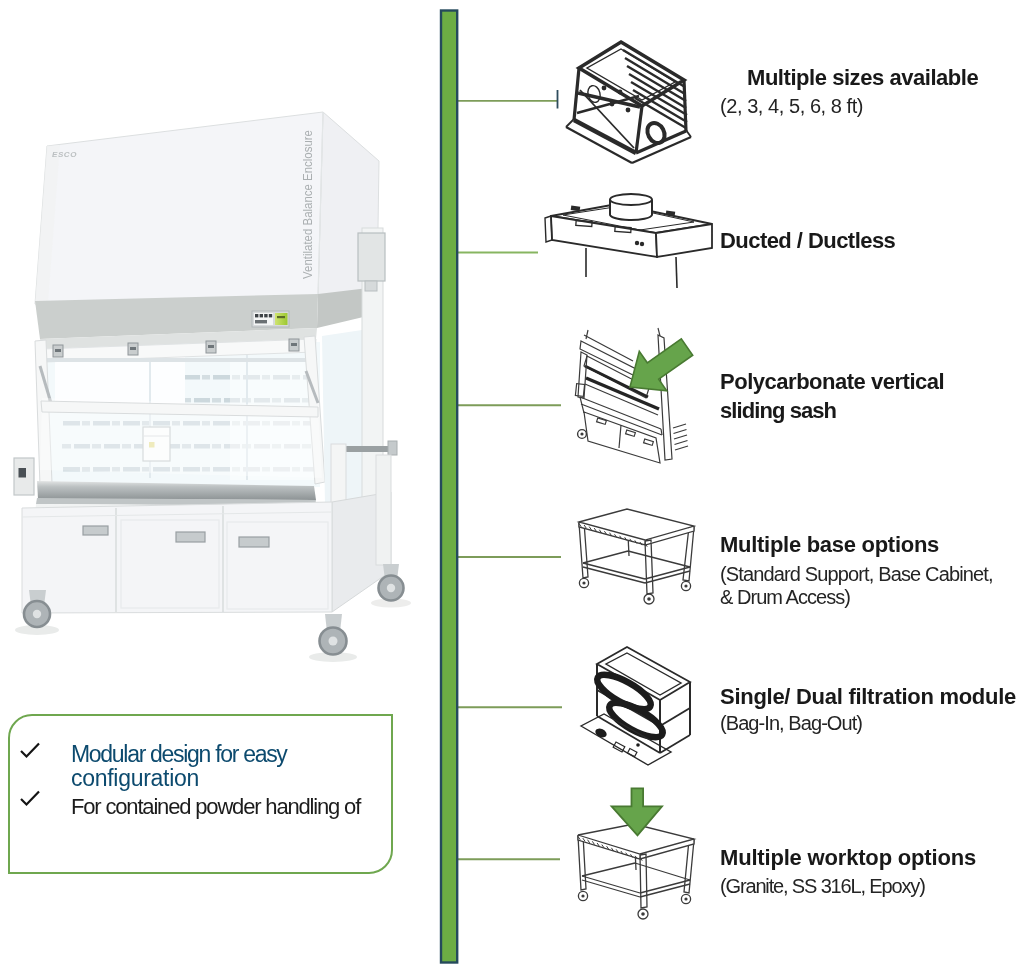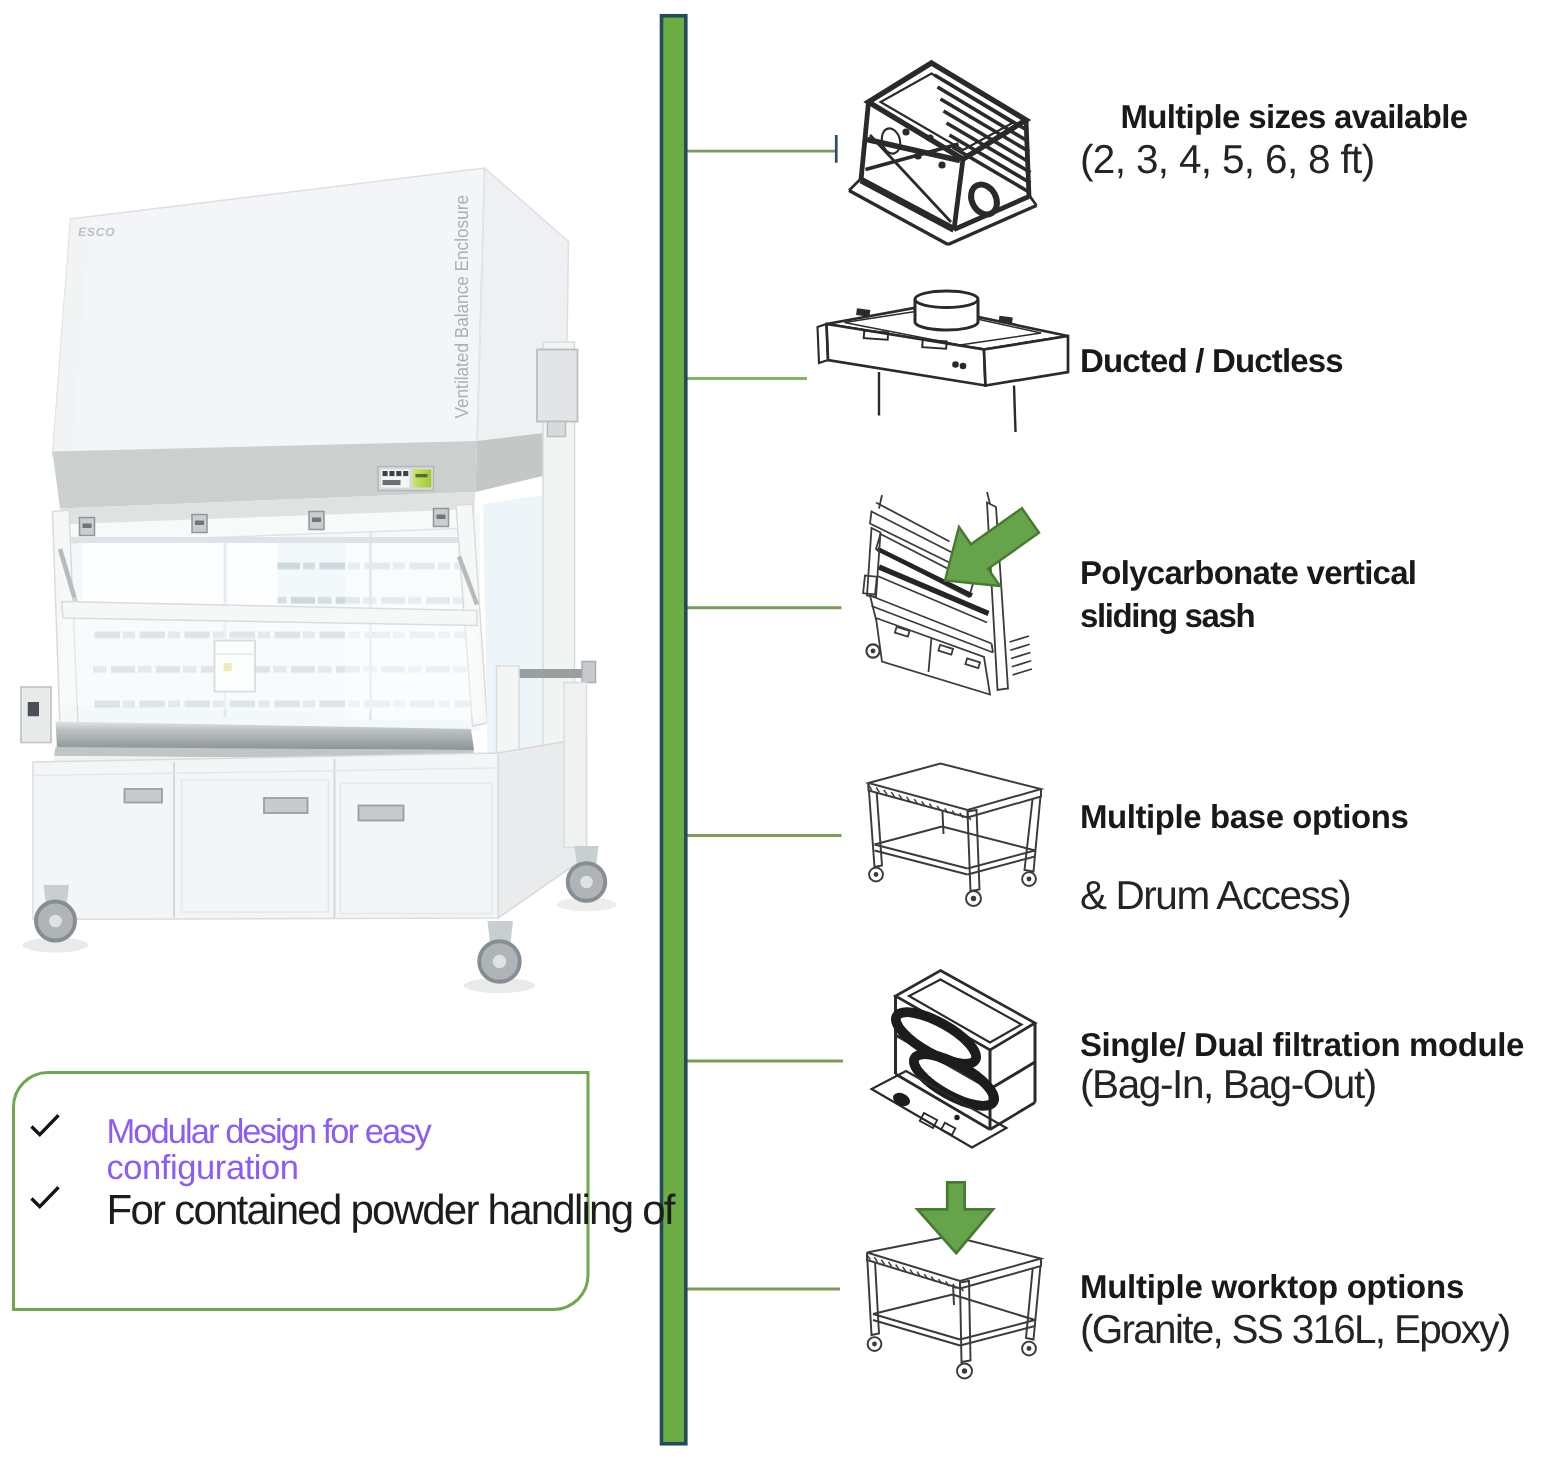--- a/index.html
+++ b/index.html
@@ -1,20 +1,20 @@
 <!DOCTYPE html>
 <html><head>
 <meta charset="utf-8">
 <style>
   html,body{margin:0;padding:0;}
   body{width:1030px;height:974px;position:relative;background:#ffffff;overflow:hidden;
        font-family:"Liberation Sans", sans-serif;}
   .abs{position:absolute;}
   .title{font-weight:bold;font-size:22px;color:#191919;line-height:26px;white-space:nowrap;}
-  .sub{font-weight:normal;font-size:27px;color:#242424;line-height:24px;white-space:nowrap;}
+  .sub{font-weight:normal;font-size:20px;color:#242424;line-height:24px;white-space:nowrap;}
 </style>
 </head>
 <body>
 
 <svg class="abs" style="left:0;top:0" width="1030" height="974" viewBox="0 0 1030 974">
   <defs>
     <linearGradient id="steel" x1="0" y1="0" x2="0" y2="1">
       <stop offset="0" stop-color="#e2e4e4"></stop>
       <stop offset="0.3" stop-color="#bcc1c2"></stop>
       <stop offset="1" stop-color="#8d9395"></stop>
@@ -353,30 +353,30 @@
     <circle cx="686" cy="899" r="1.6" fill="#3b3b3b" stroke="none"></circle>
 
     <polygon points="631.5,788.3 643.1,788.3 643.1,806.3 662,806.3 637.5,835.4 611.6,806.3 631.5,806.3" fill="#66a44b" stroke="#497a32" stroke-width="1.8"></polygon>
   </g>
 
   <path d="M21,751 l5.5,5.5 L39,743.5" fill="none" stroke="#141414" stroke-width="2.2"></path>
   <path d="M21,799 l5.5,5.5 L39,791.5" fill="none" stroke="#141414" stroke-width="2.2"></path>
 </svg>
 
 <div class="abs" style="left:8px;top:714px;width:381px;height:156px;border:2.2px solid #6fa74f;border-radius:24px 0 24px 0;"></div>
-<div class="abs" style="left:71px;top:742px;font-size:23px;line-height:24px;color:#8b5cf6;"><span style="letter-spacing:-1.3px;">Modular design for easy</span><br><span style="letter-spacing:-0.28px;">configuration</span></div>
-<div class="abs" style="left:71px;top:794px;font-size:28px;line-height:25px;color:#1c1c1c;"><span style="letter-spacing:-1.17px;">For contained powder handling of</span><br></div>
+<div class="abs" style="left:71px;top:742px;font-size:23px;line-height:24px;color:#0c4a6e;"><span style="letter-spacing:-1.3px;">Modular design for easy</span><br><span style="letter-spacing:-0.28px;">configuration</span></div>
+<div class="abs" style="left:71px;top:794px;font-size:22px;line-height:25px;color:#1c1c1c;"><span style="letter-spacing:-1.17px;">For contained powder handling of</span><br></div>
 
 <div class="abs title" style="left:747px;top:65px;letter-spacing:-0.45px;">Multiple sizes available</div>
 <div class="abs sub" style="left:720px;top:94px;letter-spacing:-0.44px;">(2, 3, 4, 5, 6, 8 ft)</div>
 
 <div class="abs title" style="left:720px;top:228px;letter-spacing:-0.55px;">Ducted / Ductless</div>
 
 <div class="abs title" style="left:720px;top:368px;line-height:28.5px;"><span style="letter-spacing:-0.48px;">Polycarbonate vertical</span><br><span style="letter-spacing:-0.92px;">sliding sash</span></div>
 
 <div class="abs title" style="left:720px;top:532px;letter-spacing:-0.28px;">Multiple base options</div>
-<div class="abs sub" style="left:720px;top:563px;line-height:23px;"><br><span style="letter-spacing:-0.95px;">&amp; Drum Access)</span></div>
+<div class="abs sub" style="left:720px;top:563px;line-height:23px;"><span style="letter-spacing:-0.86px;">(Standard Support, Base Cabinet,</span><br><span style="letter-spacing:-0.95px;">&amp; Drum Access)</span></div>
 
 <div class="abs title" style="left:720px;top:684px;letter-spacing:-0.28px;">Single/ Dual filtration module</div>
 <div class="abs sub" style="left:720px;top:711px;letter-spacing:-0.93px;">(Bag-In, Bag-Out)</div>
 
 <div class="abs title" style="left:720px;top:845px;letter-spacing:-0.18px;">Multiple worktop options</div>
 <div class="abs sub" style="left:720px;top:874px;letter-spacing:-1.15px;">(Granite, SS 316L, Epoxy)</div>
 
 </body></html>

